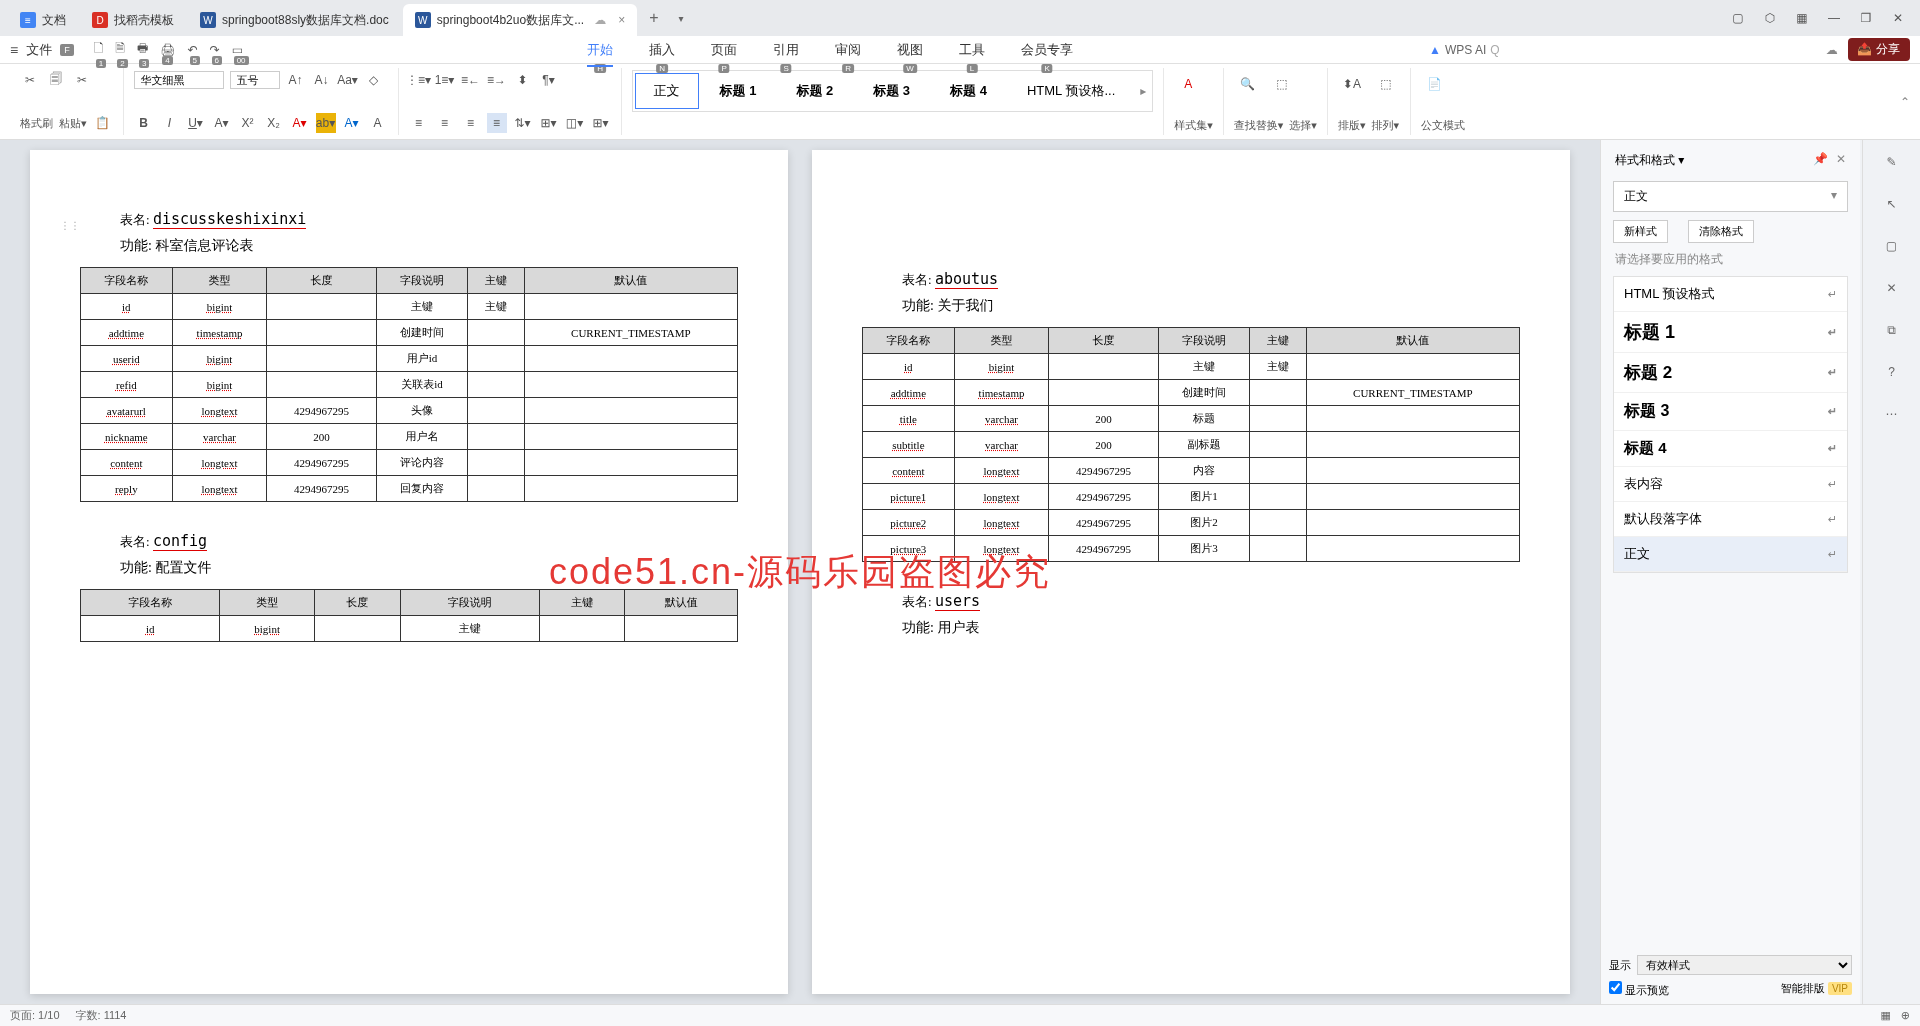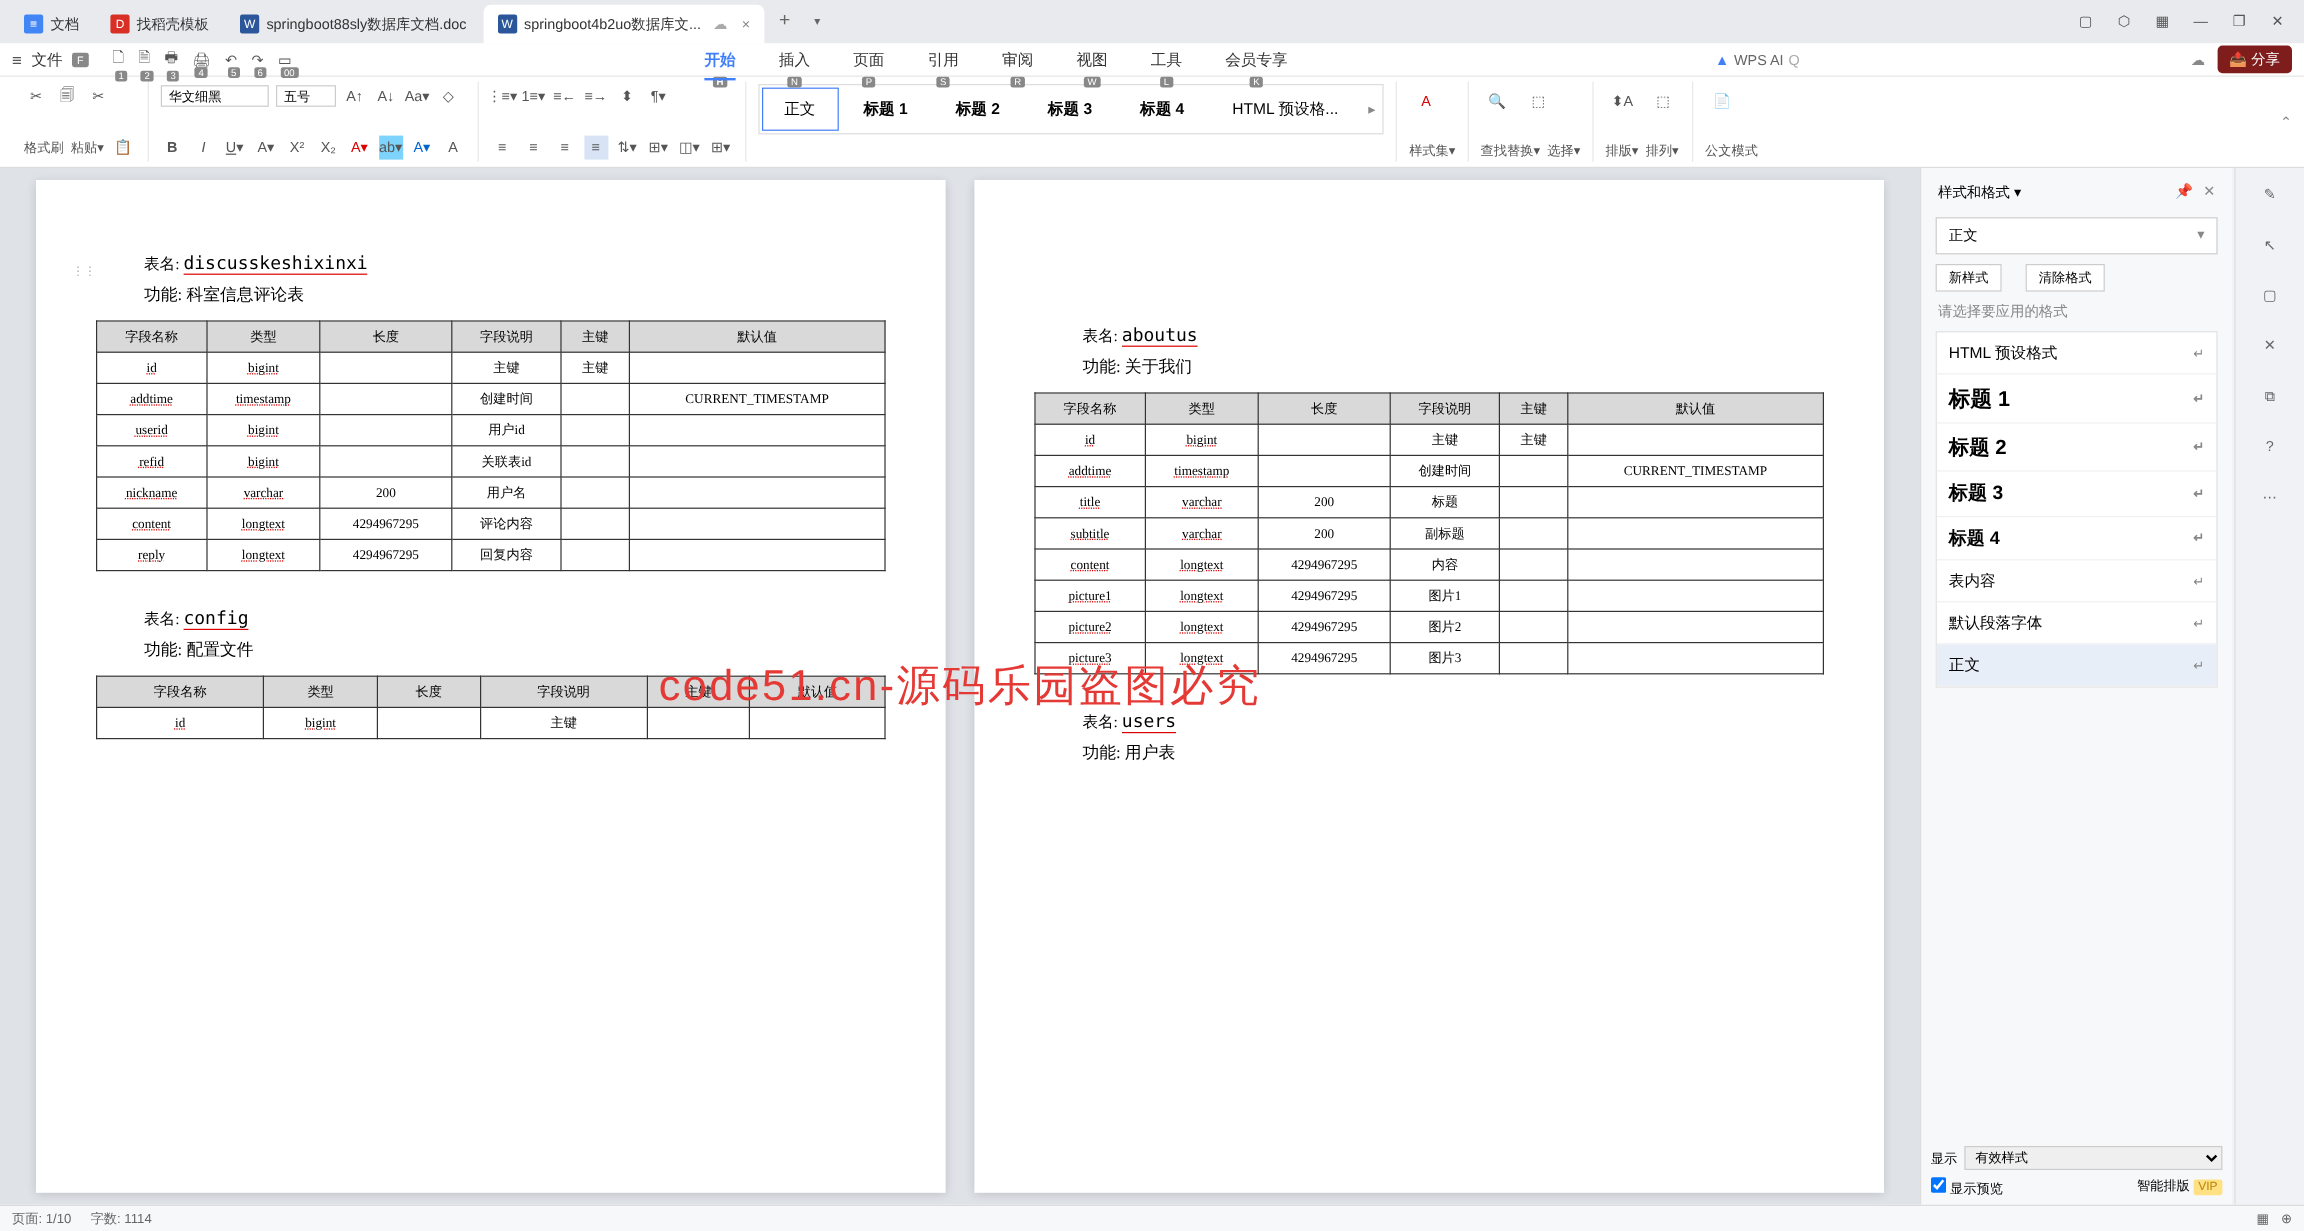--- a/index.html
+++ b/index.html
@@ -18,21 +18,21 @@
 .menu-bar { background: #fff; height: 28px; display: flex; align-items: center; padding: 0 10px; border-bottom: 1px solid #e0e0e0; }
 .menu-left { display: flex; align-items: center; gap: 8px; }
 .hamburger { font-size: 14px; color: #555; }
 .file-label { font-size: 13px; color: #333; }
 .kb-badge { background: #888; color: #fff; font-size: 9px; padding: 1px 4px; border-radius: 2px; }
 .quick-icons { display: flex; gap: 12px; margin-left: 12px; align-items: center; }
 .quick-icon { position: relative; color: #555; }
 .quick-num { position: absolute; bottom: -8px; left: 2px; background: #888; color: #fff; font-size: 8px; padding: 0 3px; border-radius: 2px; }
 .menu-tabs { display: flex; margin: 0 auto; gap: 0; }
 .menu-tab { padding: 4px 18px; position: relative; font-size: 13px; color: #333; }
-.menu-tab.active { color: #417ff9; font-weight: 700; }
+.menu-tab.active { color: #417ff9; font-weight: 400; }
 .menu-tab.active::after { content: ''; position: absolute; bottom: -4px; left: 18px; right: 18px; height: 2px; background: #417ff9; }
 .menu-tab .kb { position: absolute; bottom: -10px; left: 50%; transform: translateX(-50%); background: #888; color: #fff; font-size: 8px; padding: 0 3px; border-radius: 2px; }
 .wps-ai { color: #666; font-size: 12px; display: flex; align-items: center; gap: 4px; margin-left: 12px; }
 .menu-right { margin-left: auto; display: flex; gap: 10px; align-items: center; }
 .share-btn { background: #7f1d1d; color: #fff; padding: 3px 10px; border-radius: 4px; font-size: 12px; }
 .ribbon { background: #fff; height: 76px; display: flex; padding: 4px 10px; border-bottom: 1px solid #ddd; }
 .ribbon-group { display: flex; flex-direction: column; justify-content: space-between; padding: 2px 10px; border-right: 1px solid #e8e8e8; }
 .ribbon-group.no-border { border-right: none; }
 .rg-row { display: flex; gap: 6px; align-items: center; }
 .rg-label { font-size: 11px; color: #555; text-align: center; }
@@ -178,21 +178,21 @@
           <b>B</b>
         </span>
       <span class="rg-icon">
           <i>I</i>
         </span>
       <span class="rg-icon"><u>U</u>▾</span>
       <span class="rg-icon">A▾</span>
       <span class="rg-icon">X²</span>
       <span class="rg-icon">X₂</span>
       <span class="rg-icon" style="color:#d00">A▾</span>
-      <span class="rg-icon" style="background:#7dd3fc">ab▾</span>
+      <span class="rg-icon" style="background:#eab308">ab▾</span>
       <span class="rg-icon" style="color:#06c">A▾</span>
       <span class="rg-icon">A</span>
     </div>
   </div>
   <div class="ribbon-group">
     <div class="rg-row">
       <span class="rg-icon">⋮≡▾</span>
       <span class="rg-icon">1≡▾</span>
       <span class="rg-icon">≡←</span>
       <span class="rg-icon">≡→</span>
@@ -297,20 +297,28 @@
           </tr>
           <tr>
             <td class="underline">refid</td>
             <td class="underline">bigint</td>
             <td class=""></td>
             <td class="">关联表id</td>
             <td class=""></td>
             <td class=""></td>
           </tr>
           <tr>
+            <td class="underline">avatarurl</td>
+            <td class="underline">longtext</td>
+            <td class="">4294967295</td>
+            <td class="">头像</td>
+            <td class=""></td>
+            <td class=""></td>
+          </tr>
+          <tr>
             <td class="underline">nickname</td>
             <td class="underline">varchar</td>
             <td class="">200</td>
             <td class="">用户名</td>
             <td class=""></td>
             <td class=""></td>
           </tr>
           <tr>
             <td class="underline">content</td>
             <td class="underline">longtext</td>

